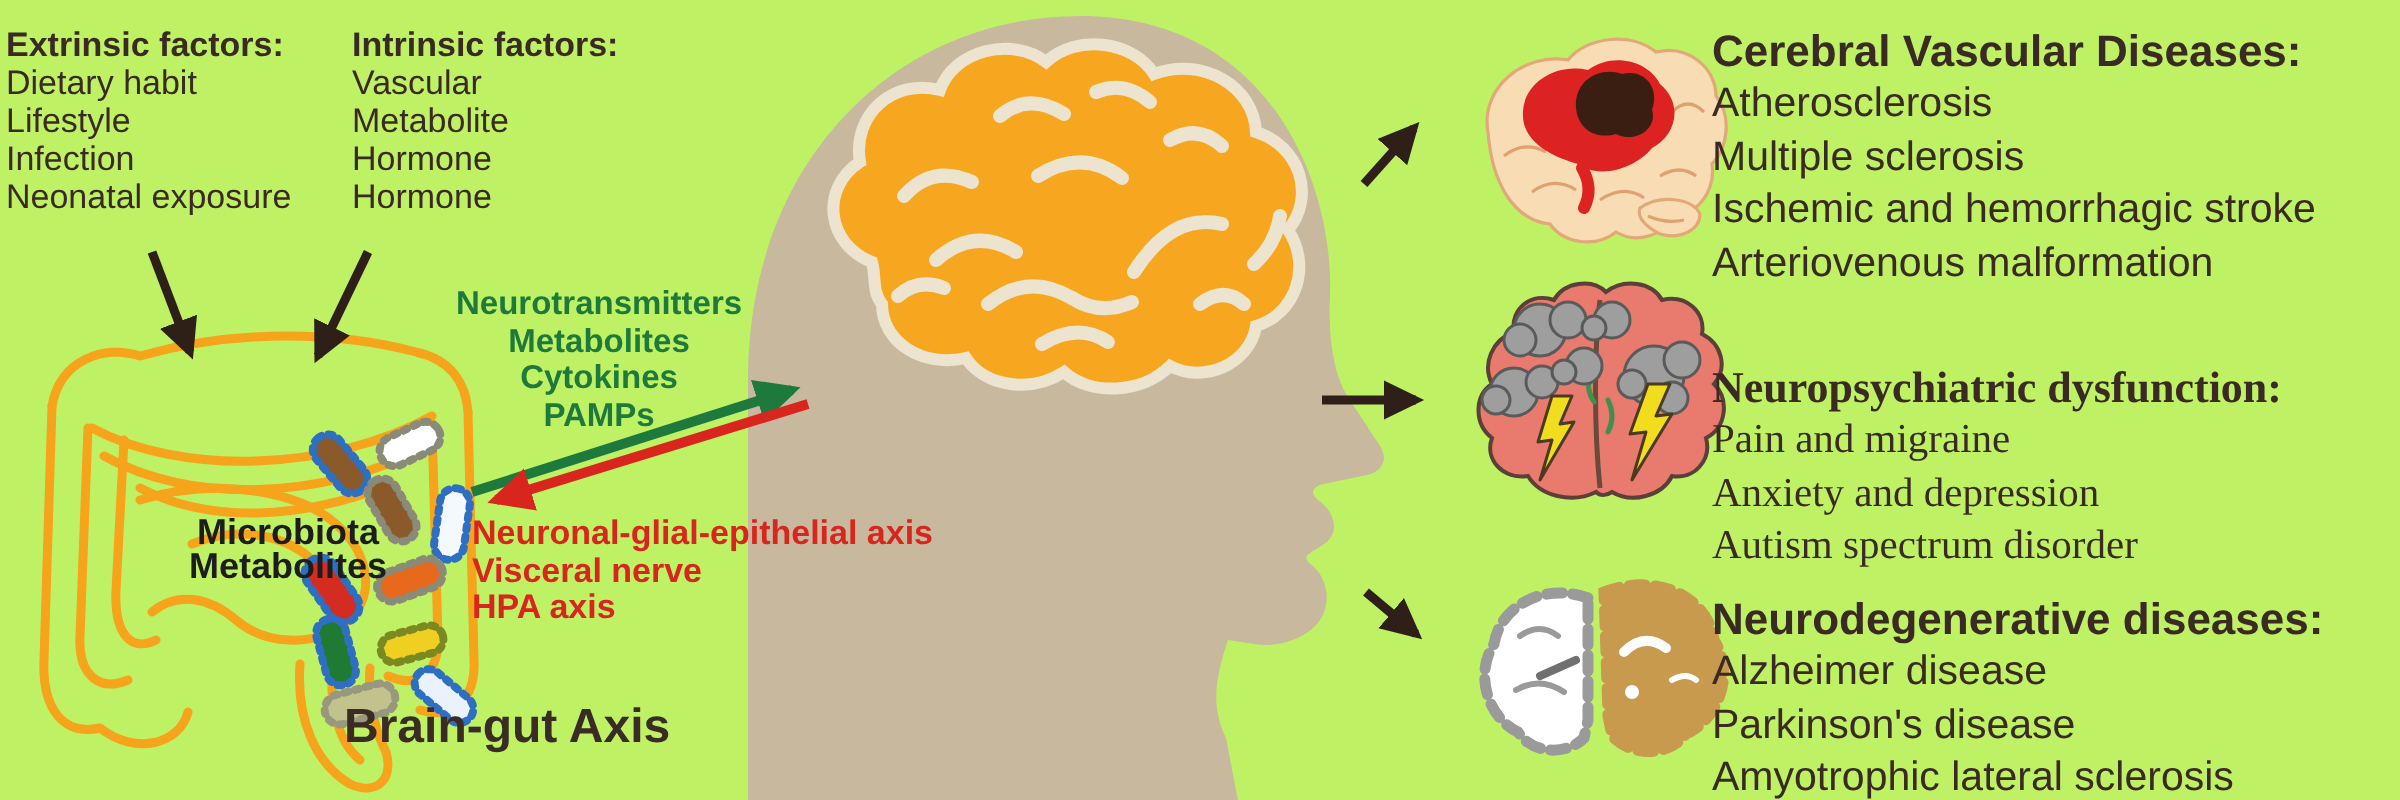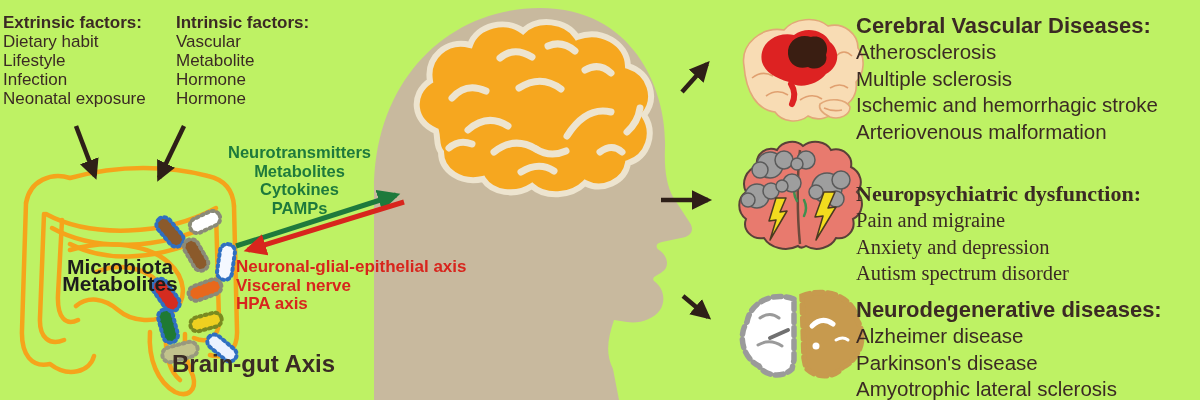--- a/index.html
+++ b/index.html
@@ -5,21 +5,21 @@
   html,body{margin:0;padding:0;background:#fff;}
   #figure{position:relative;width:1200px;height:400px;background:#bef264;overflow:hidden;
           font-family:"Liberation Sans", sans-serif;}
   #art{position:absolute;left:0;top:0;}
   .abs{position:absolute;}
   .dark{color:#3B2A24;}
   .factor-block{font-size:17px;line-height:19px;}
   .factor-title{font-weight:bold;}
   .green-list{font-size:16.5px;line-height:18.5px;font-weight:bold;color:#1E7A3C;}
   .red-list{font-size:17px;line-height:18.5px;font-weight:bold;color:#D8251D;}
-  .micro-label{font-size:21px;line-height:17px;font-weight:bold;color:#1d1d1d;text-align:center;}
+  .micro-label{font-size:18px;line-height:17px;font-weight:bold;color:#1d1d1d;text-align:center;margin-left:24px;}
   .axis-label{font-size:24px;font-weight:bold;color:#3A2B25;}
   .disease-block{width:344px;}
   .disease-title{font-size:22px;line-height:27px;font-weight:bold;}
   .disease-item{font-size:20.5px;line-height:26.5px;}
 </style>
 </head>
 <body>
 
 <div id="figure">
 

